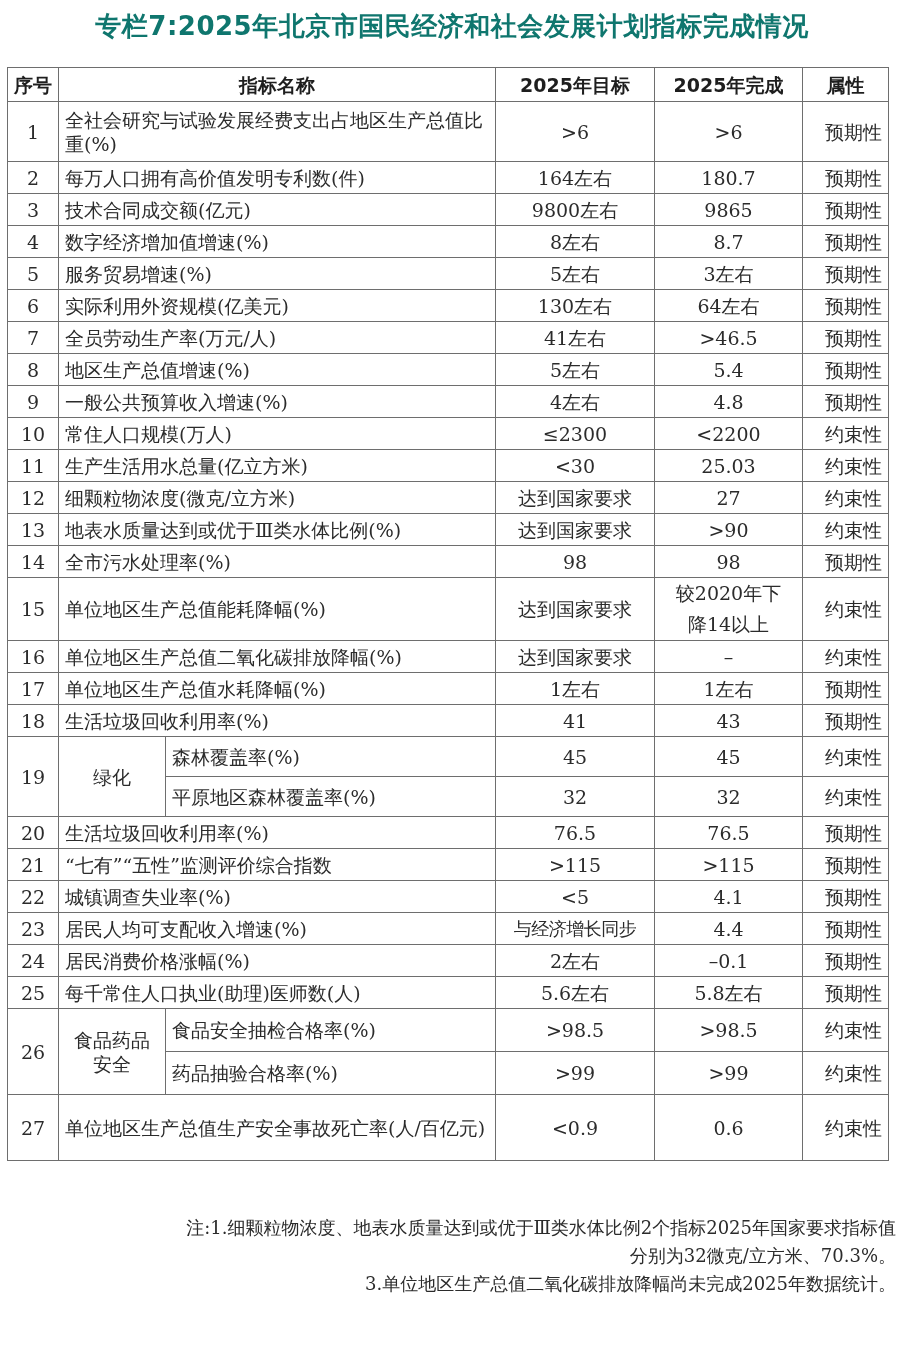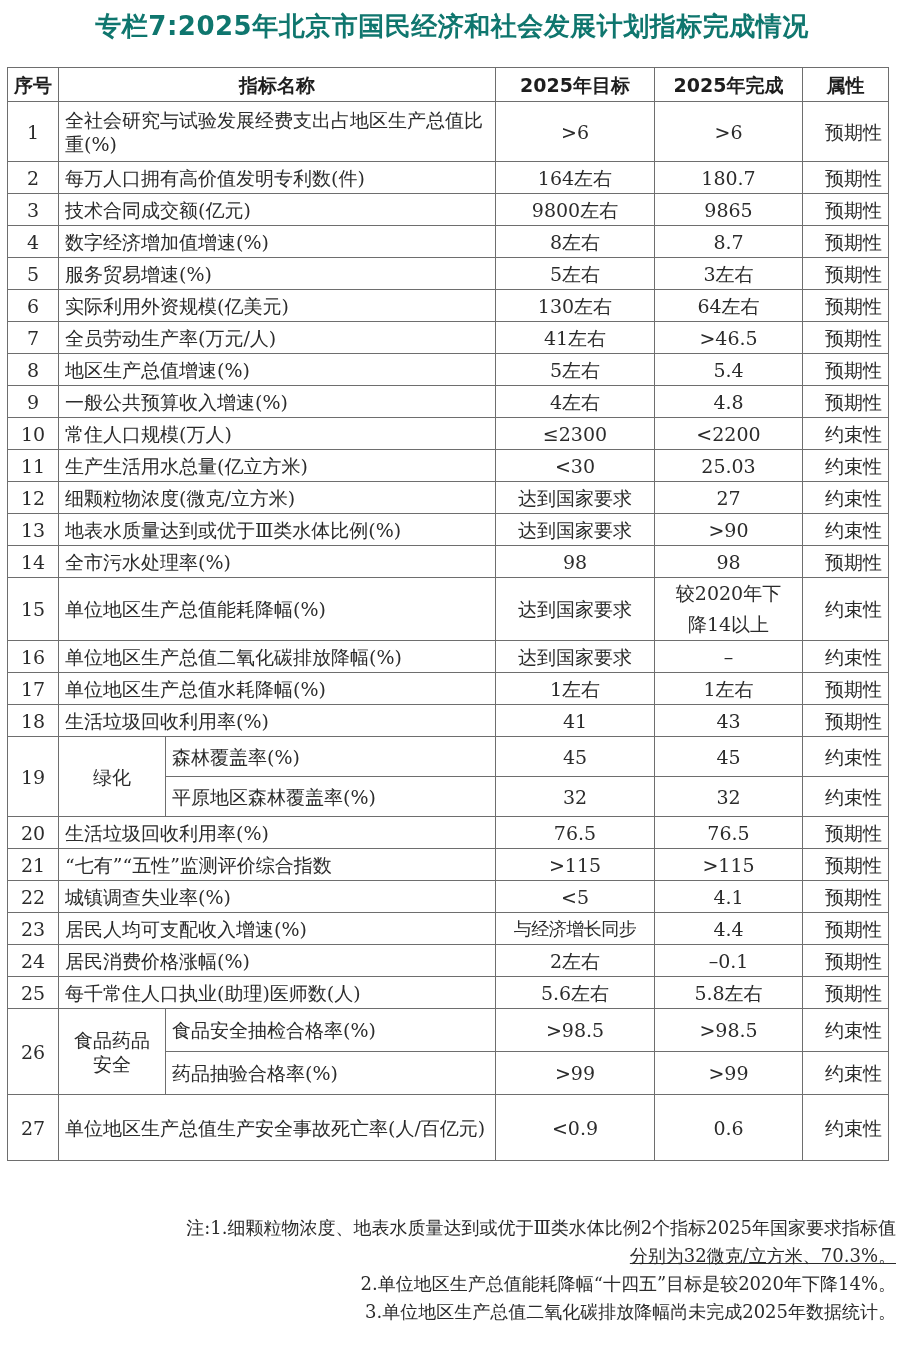--- a/index.html
+++ b/index.html
@@ -43,21 +43,21 @@
     tr.r1 td { height: 59px; }
     tr.rn td { height: 31px; }
     tr.r2l td { height: 58px; }
     tr.rsub td { height: 39px; }
     tr.rsub26 td { height: 42px; }
     .notes {
       position: absolute; left: 12px; top: 1214px; width: 884px;
       font-size: 18px; line-height: 28px; color: #2b2b2b; text-align: right;
     }
     .note-line { white-space: nowrap; }
-    .note-indent1 { padding-left: 66px; text-decoration: underline; }
+    .note-indent1 { padding-left: 66px; }
     .note-indent2 { padding-left: 30px; }
   </style>
 </head>
 <body>
 
 <div class="title">专栏7:2025年北京市国民经济和社会发展计划指标完成情况</div>
 
 <table class="main">
   <colgroup>
     <col style="width:51px">
@@ -281,15 +281,14 @@
       <td class="c-val">&lt;0.9</td>
       <td class="c-val">0.6</td>
       <td class="c-attr">约束性</td>
     </tr>
   </tbody>
 </table>
 
 <div class="notes">
   <div class="note-line">注:1.细颗粒物浓度、地表水质量达到或优于Ⅲ类水体比例2个指标2025年国家要求指标值</div>
   <div class="note-line note-indent1">分别为32微克/立方米、70.3%。</div>
-  <div class="note-line note-indent2">2.单位地区生产总值能耗降幅“十四五”目标是较2020年下降14%。</div>
   <div class="note-line note-indent2">3.单位地区生产总值二氧化碳排放降幅尚未完成2025年数据统计。</div>
 </div>
 
 </body></html>

